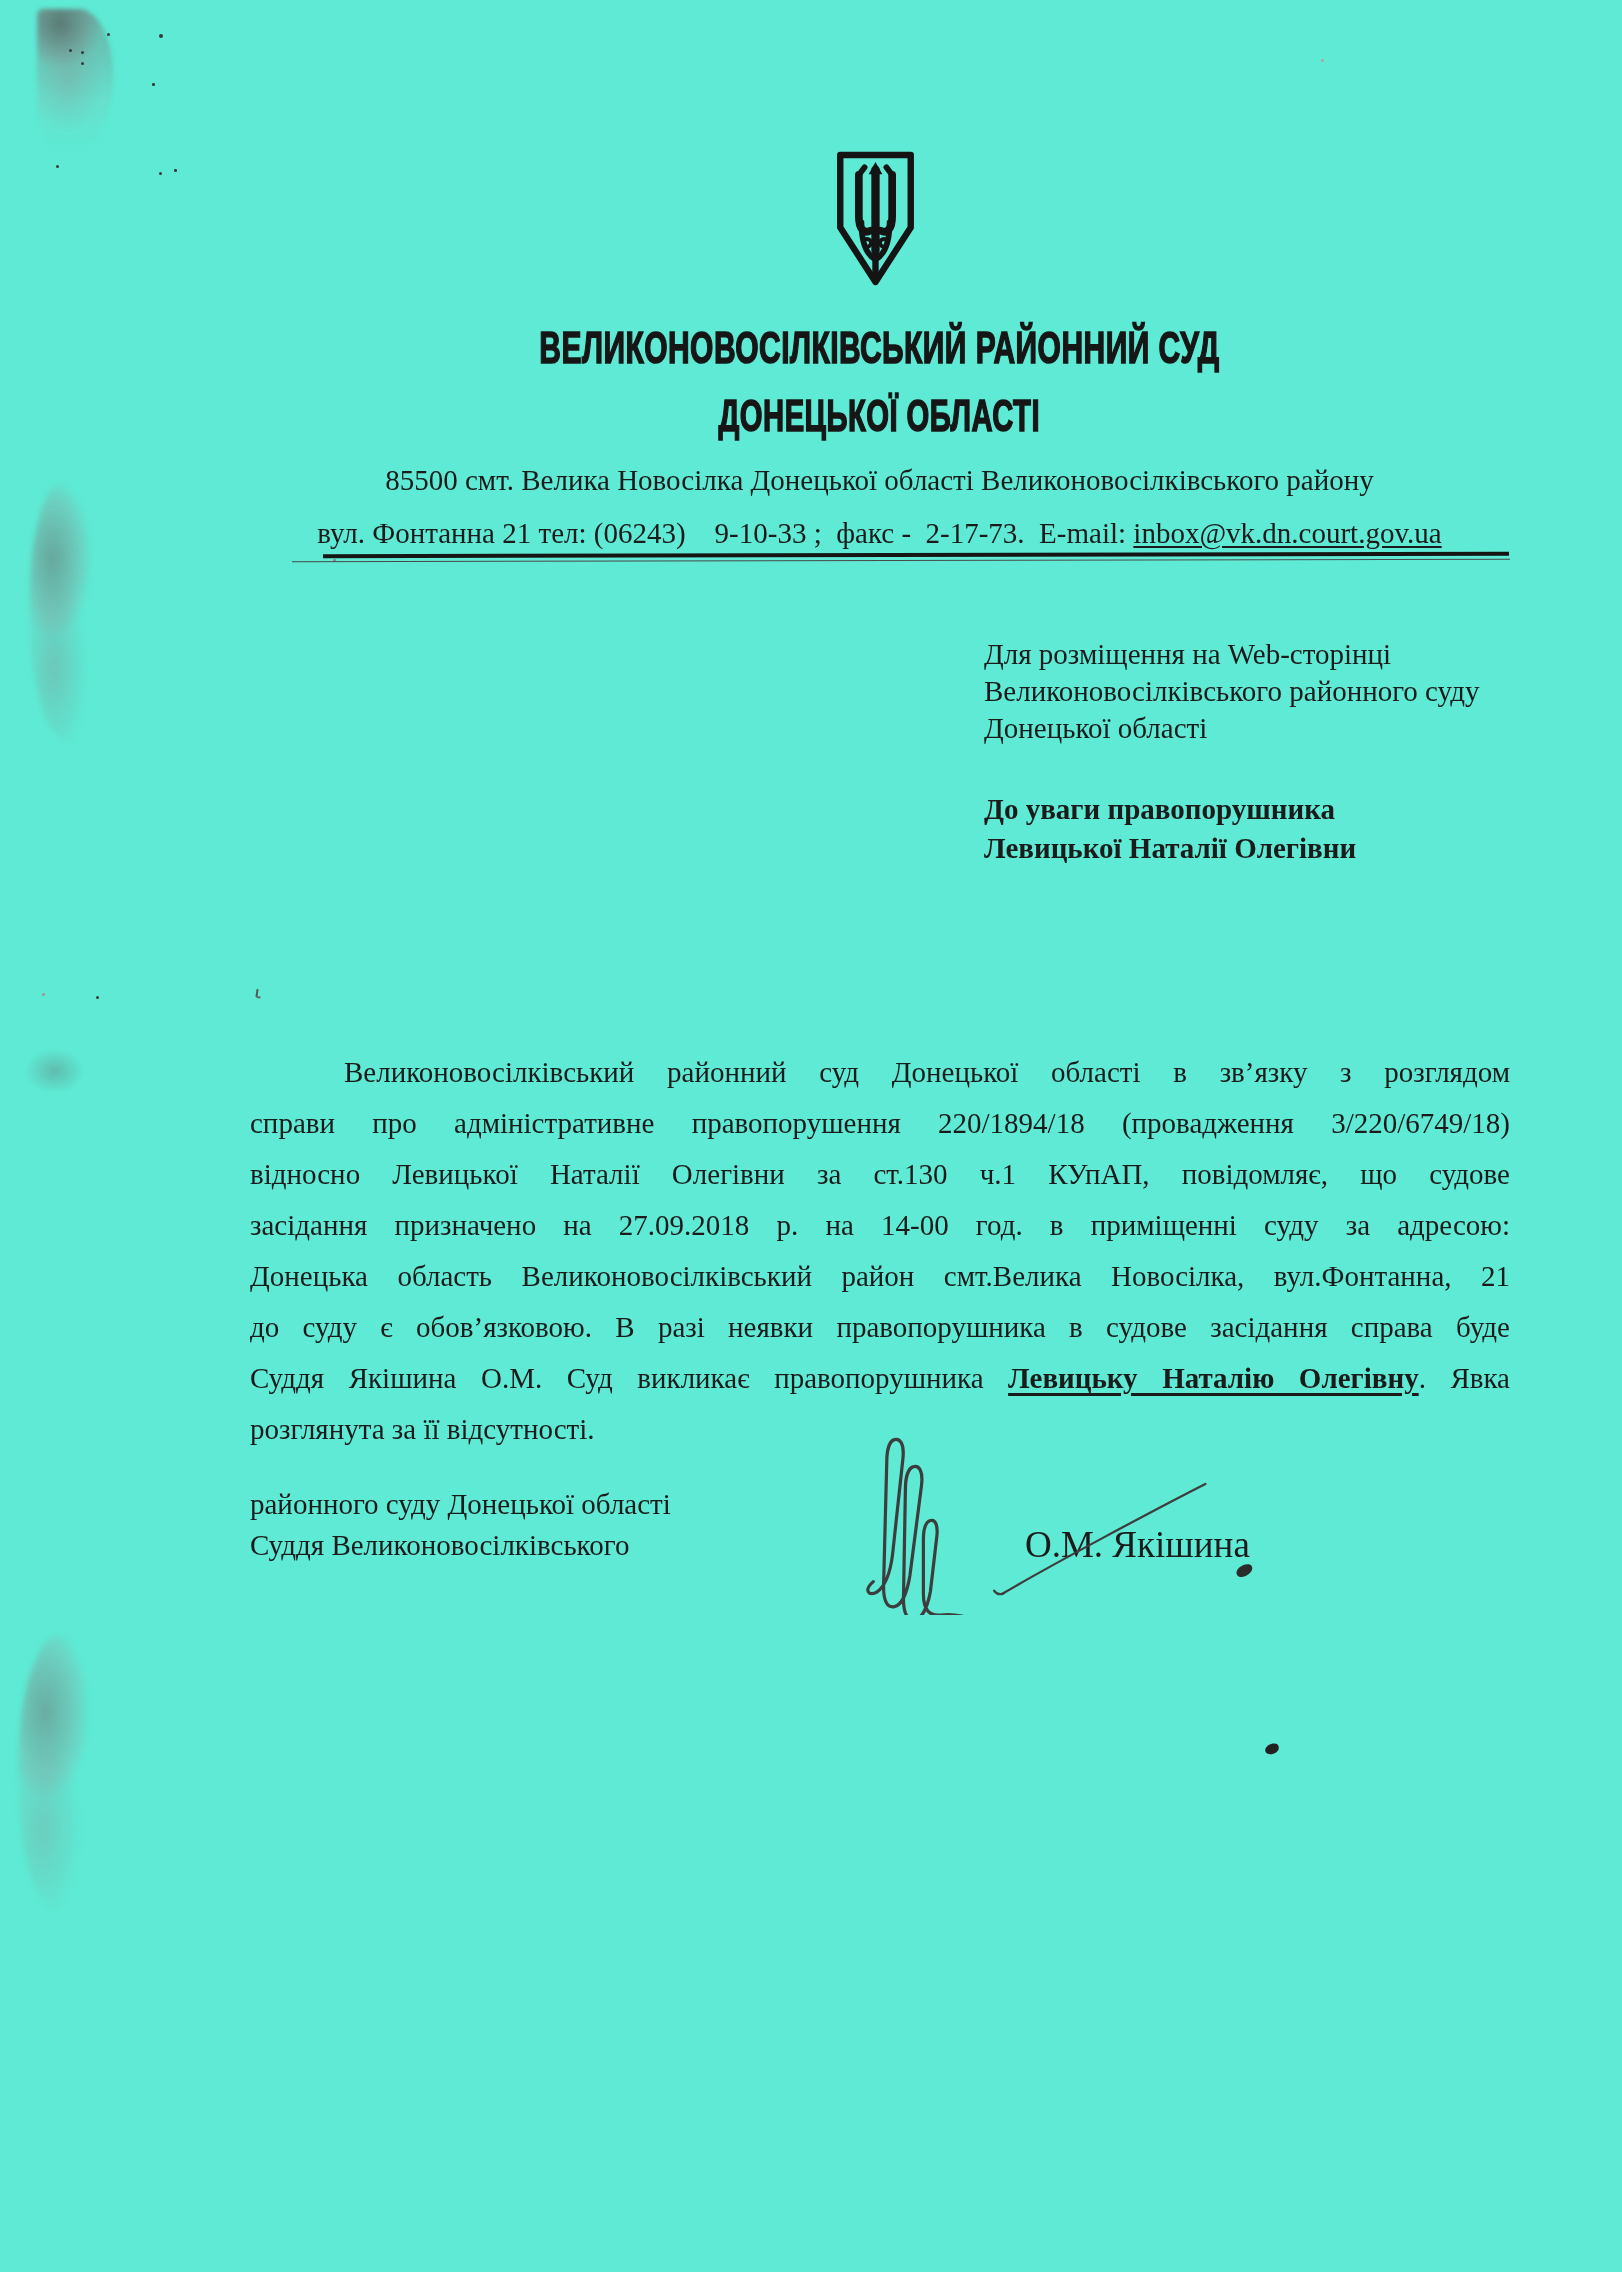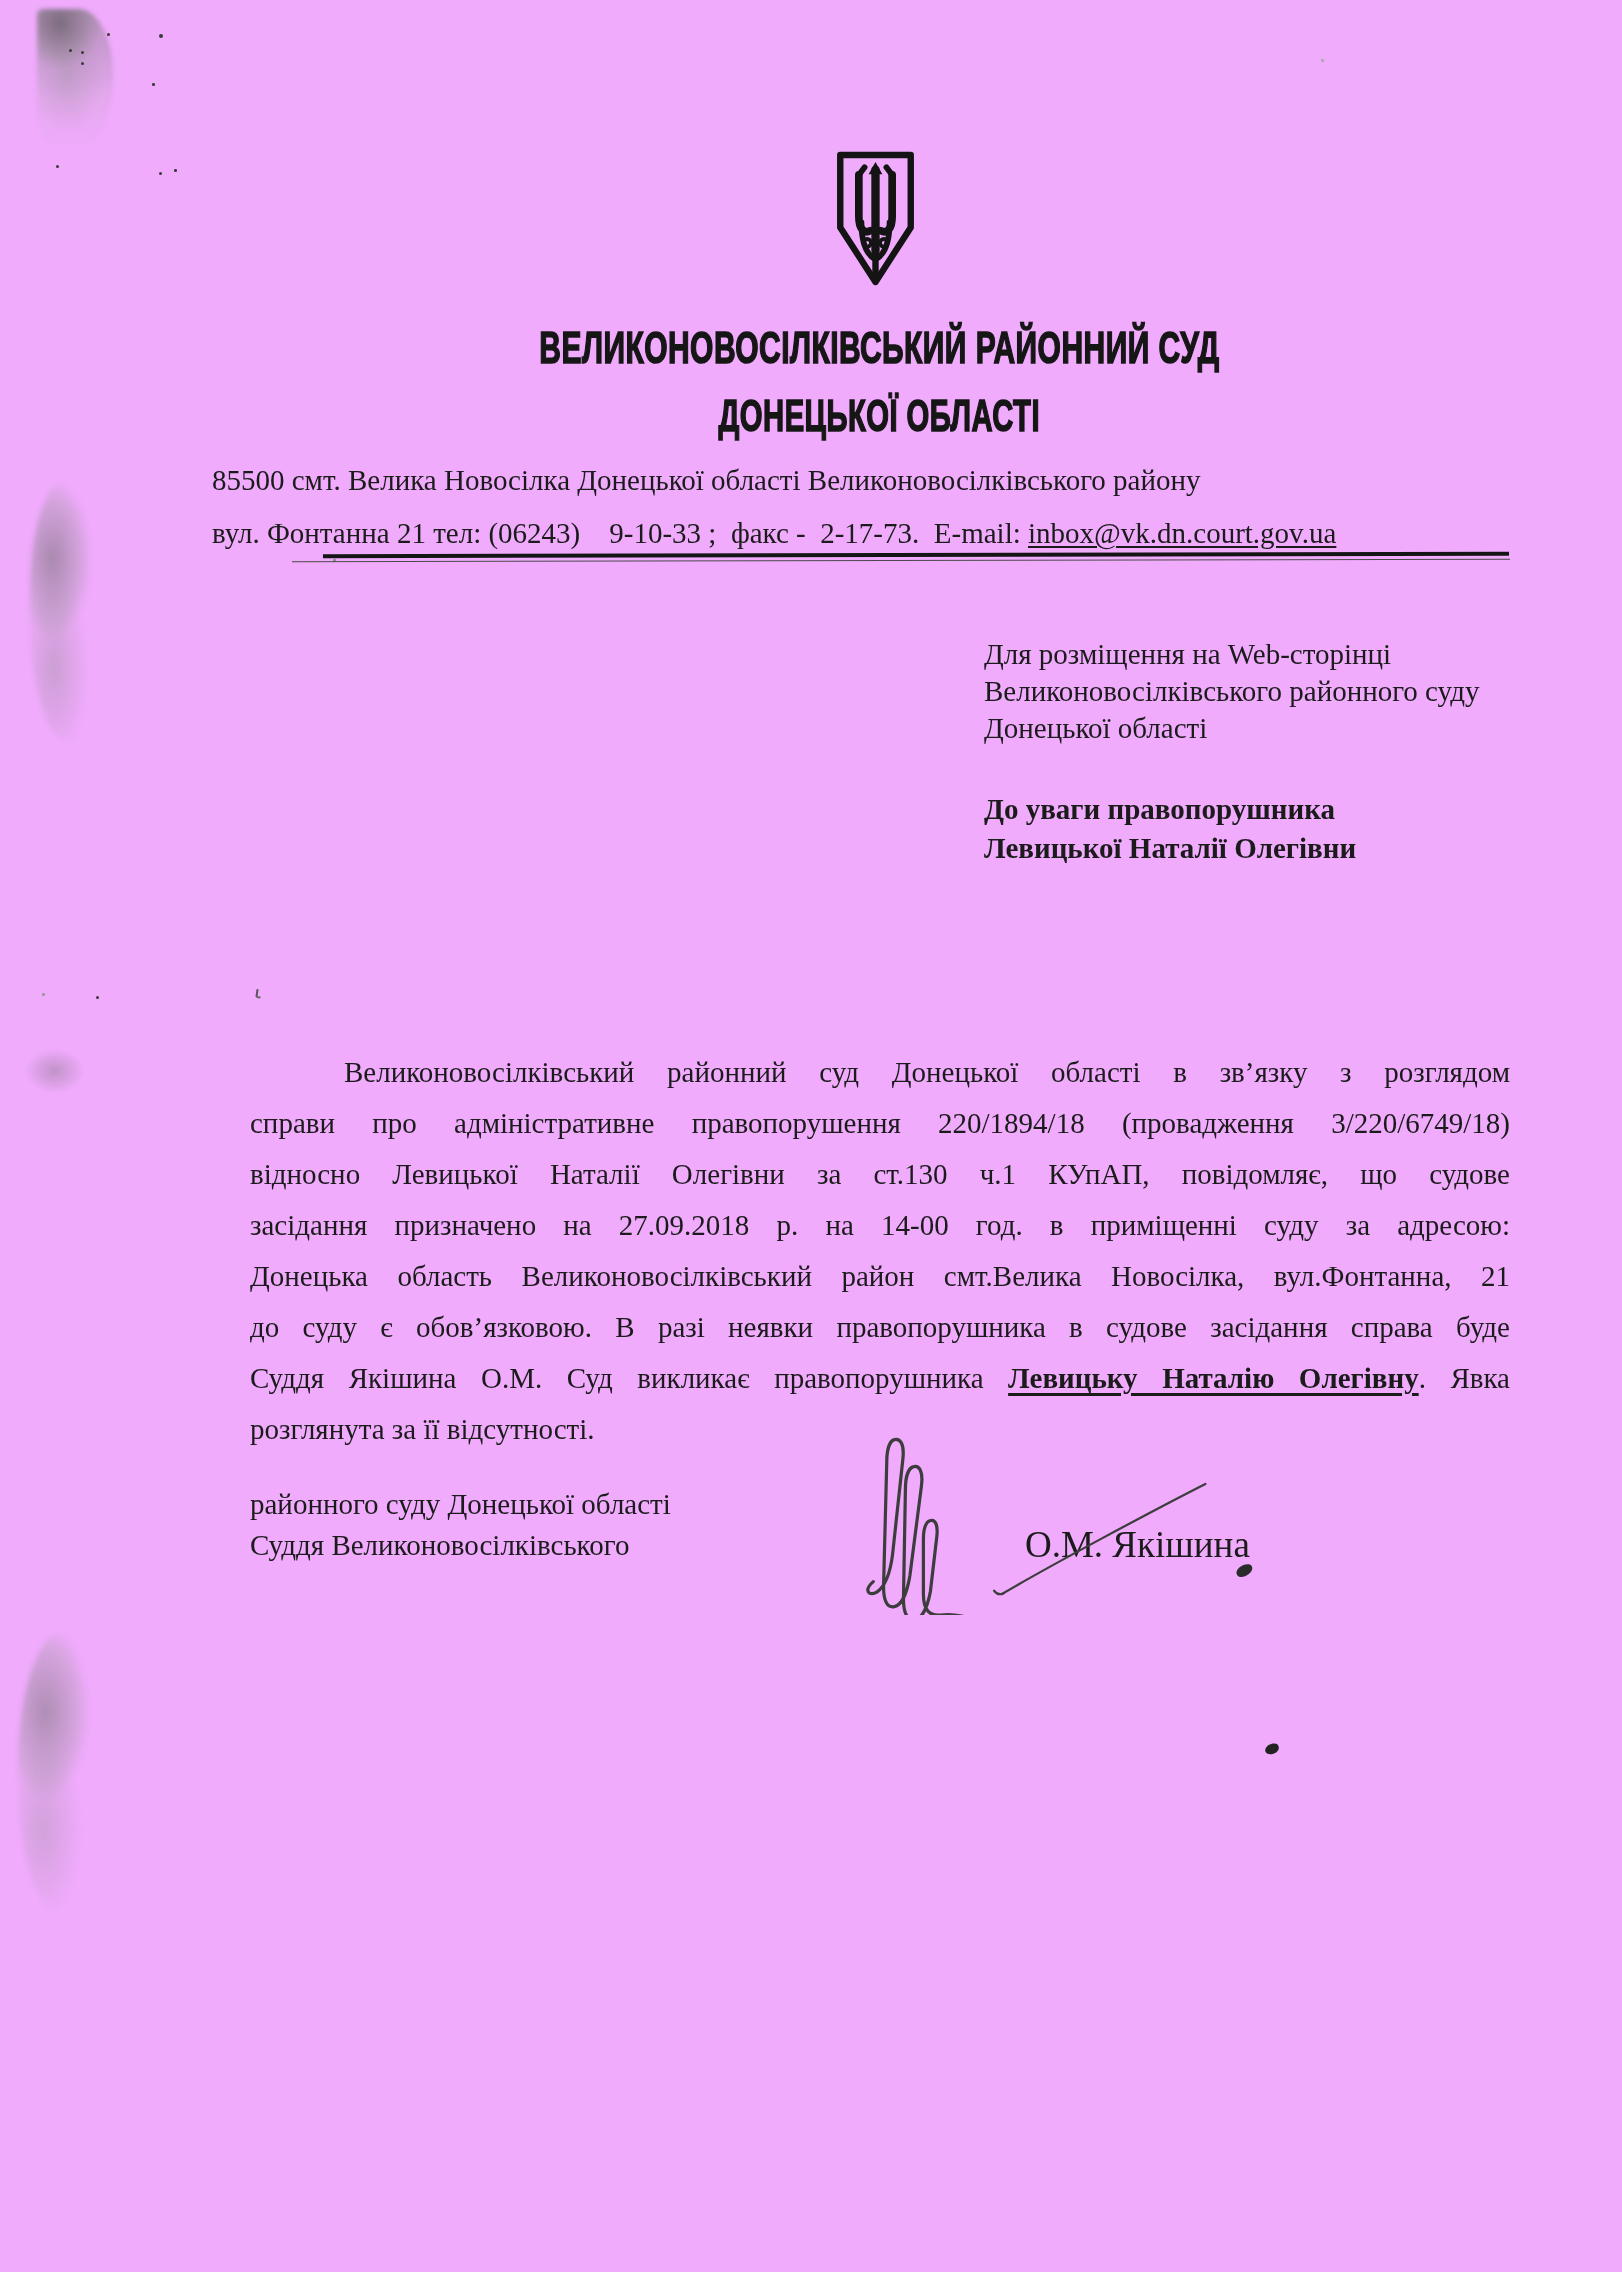--- a/index.html
+++ b/index.html
@@ -1,35 +1,35 @@
 <!DOCTYPE html>
 <html lang="uk" style="font-size:10.3px"><head>
 <meta charset="utf-8">
 <style>
   html,body { margin:0; padding:0; background:#e8e8e8; }
   .page {
     position:relative; width:1622px; height:2273px;
-    background:#f0abfc; overflow:hidden;
+    background:#5eead4; overflow:hidden;
     font-family:"Liberation Serif", serif; color:#1b1b1b;
   }
 
   
   .emblem { position:absolute; left:830px; top:149px; width:91px; height:139px; }
 
   .court-line { position:absolute; left:250px; width:1258px; text-align:center;
     font-family:"Liberation Sans", sans-serif; font-weight:bold; }
   .court-line .cond {
     display:inline-block; white-space:nowrap;
     transform:scale(.75,1.12); transform-origin:center;
     letter-spacing:0.6px; -webkit-text-stroke:1.4px #161616; color:#161616;
   }
   .court-line1 { top:325px; font-size:40px; }
   .court-line2 { top:394px; font-size:39px; }
 
-  .addr { position:absolute; left:212px; width:1335px; text-align:left; font-size:29px; }
+  .addr { position:absolute; left:212px; width:1335px; text-align:center; font-size:29px; }
   .addr1 { top:464px; }
   .addr2 { top:517px; white-space:pre; }
   .email { text-decoration:underline; text-underline-offset:3.2px; }
 
   .rule-main { position:absolute; left:323px; top:553px; width:1186px; height:3.9px;
     background:#151515; transform:rotate(-.12deg); }
   .rule-echo { position:absolute; left:292px; top:560px; width:1218px; height:1.3px;
     background:#4a4a4a; transform:rotate(-.12deg); }
 
   

